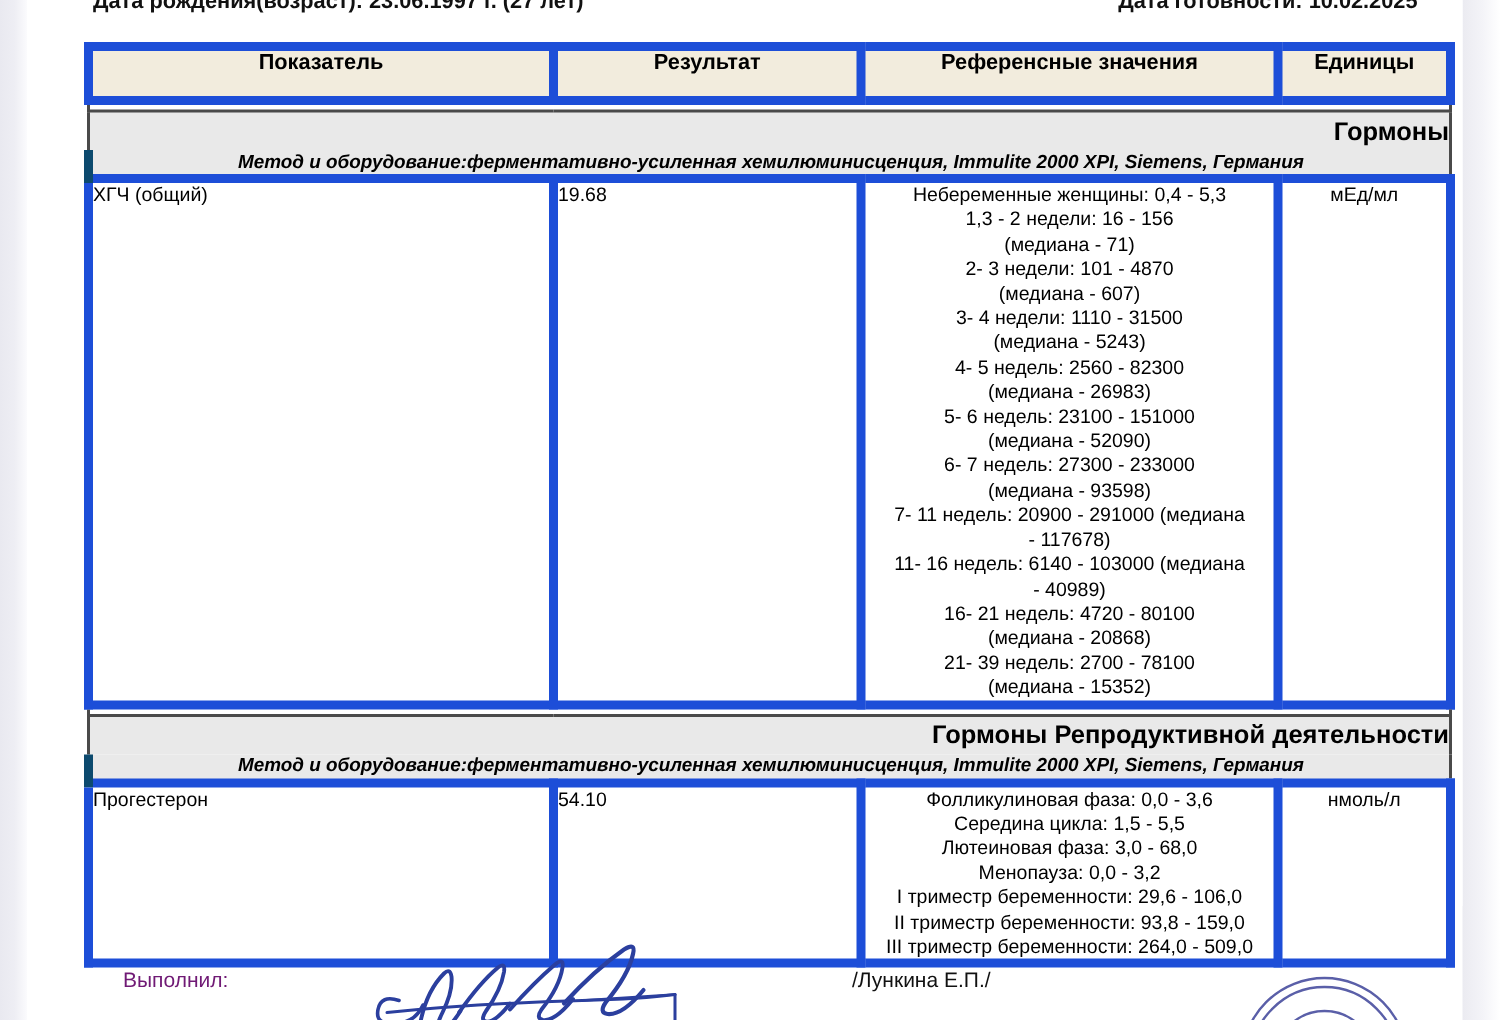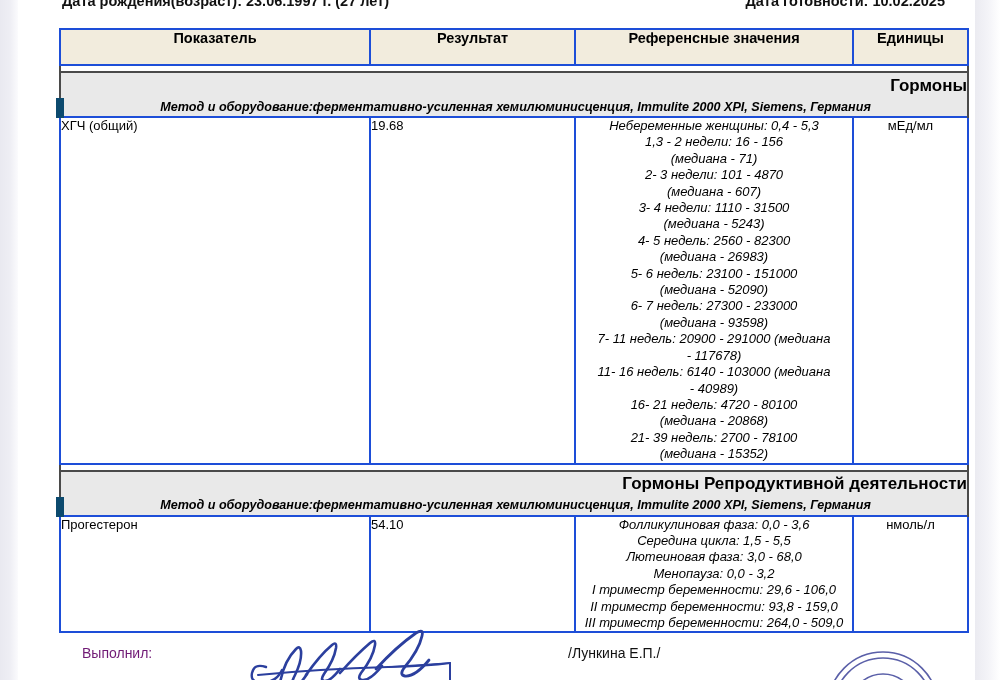--- a/index.html
+++ b/index.html
@@ -65,21 +65,21 @@
     position: absolute;
     top: 28px;
     left: 38px;
     width: 908px;
     border-collapse: collapse;
     table-layout: fixed;
     font-size: 13px;
     color: #000;
   }
   .tbl td, .tbl th {
-    border: 2px solid #1d4ed8;
+    border: 6px solid #1d4ed8;
     vertical-align: top;
     padding: 0;
   }
 
   
   thead th {
     background: #f2ecdd;
     border: 2px solid #4a4a4a;
     font-size: 14.5px;
     font-weight: bold;
@@ -113,21 +113,21 @@
     border-bottom: none;
   }
   .section-method td {
     background: #e9e9e9;
     text-align: center;
     font-size: 12.6px;
     font-weight: bold;
     font-style: italic;
     height: 19px;
     vertical-align: middle;
-    border-left: 8px solid #0c4a6e;
+    border-left: 6px solid #0c4a6e;
     border-right: 2px solid #4a4a4a;
     border-top: none;
     border-bottom: 1px solid #555;
     padding-bottom: 1px;
   }
 
   
   .c-name {
     padding: 4px 0 0 5px;
     font-size: 13px;
@@ -143,21 +143,21 @@
     font-size: 13px;
     text-align: center;
     line-height: 16.4px;
   }
   .c-unit {
     padding-top: 4px;
     font-size: 13px;
     text-align: center;
     border-right: 2px solid #4a4a4a;
   }
-  .ref-line { white-space: nowrap; font-style: italic; }
+  .ref-line { white-space: nowrap; }
 
   .row-tall .c-name,
   .row-tall .c-result,
   .row-tall .c-ref,
   .row-tall .c-unit { height: 344px; }
 
   .row-mid .c-name,
   .row-mid .c-result,
   .row-mid .c-ref,
   .row-mid .c-unit { height: 105px; }

